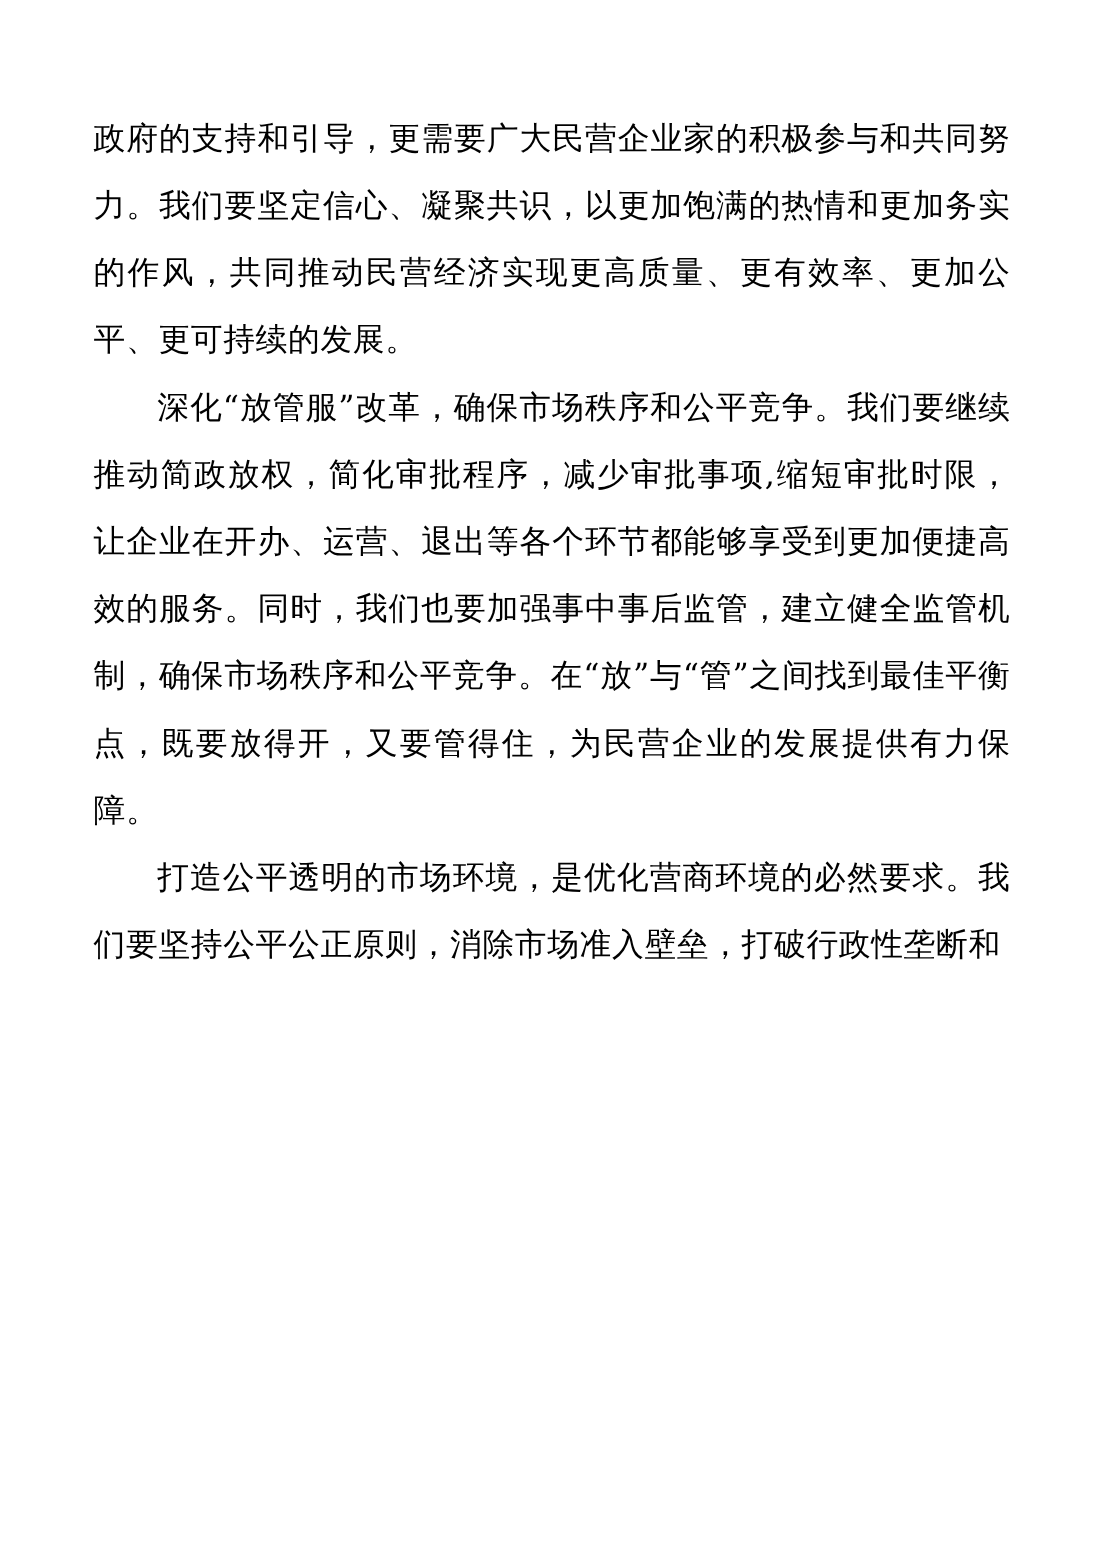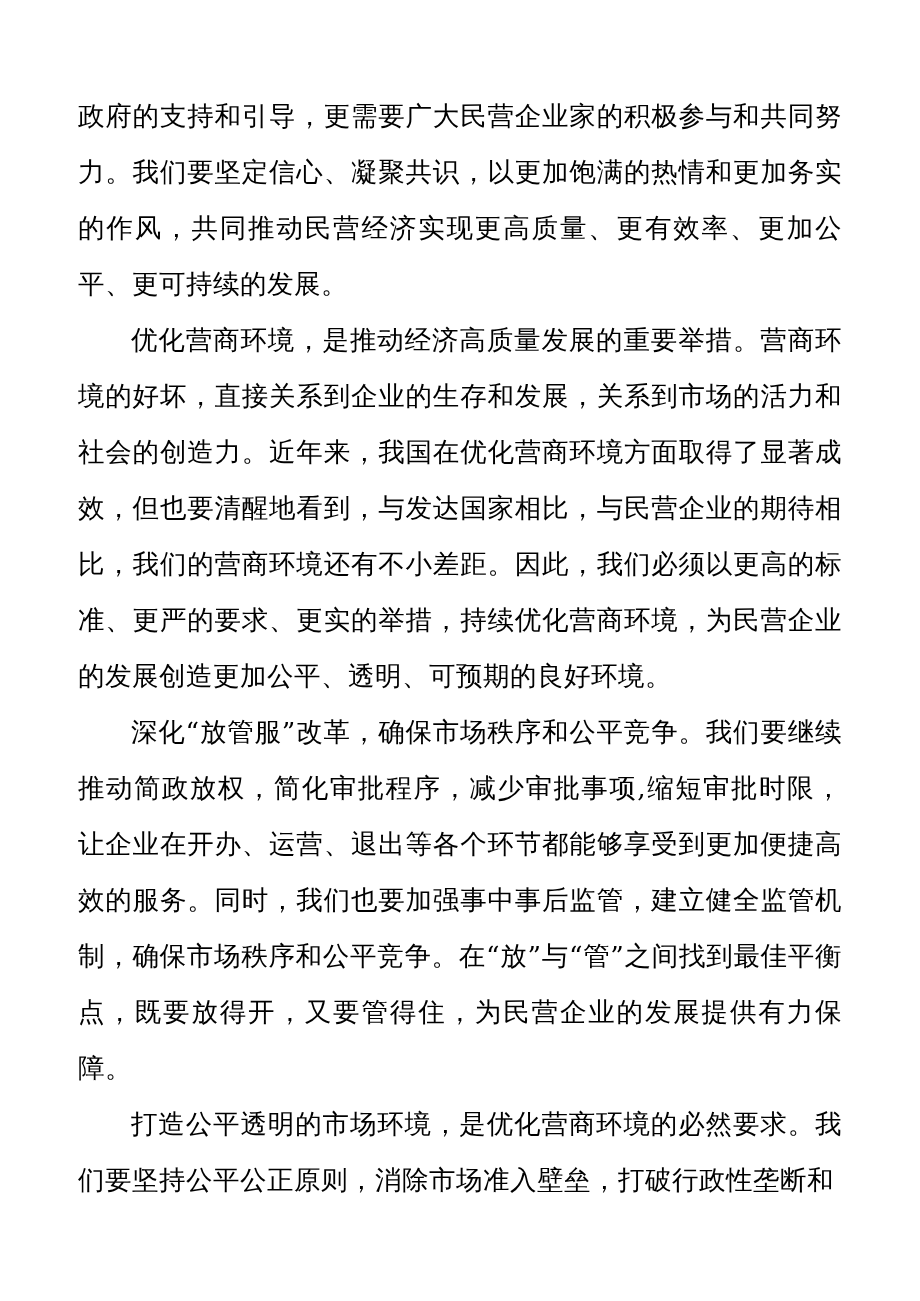--- a/index.html
+++ b/index.html
@@ -35,17 +35,16 @@
   p.para.no-indent {
     text-indent: 0;
   }
 </style>
 </head>
 <body>
 
 <div class="page">
   <div class="doc-body">
     <p class="para no-indent">政府的支持和引导，更需要广大民营企业家的积极参与和共同努力。我们要坚定信心、凝聚共识，以更加饱满的热情和更加务实的作风，共同推动民营经济实现更高质量、更有效率、更加公平、更可持续的发展。</p>
-    <p class="para">优化营商环境，是推动经济高质量发展的重要举措。营商环境的好坏，直接关系到企业的生存和发展，关系到市场的活力和社会的创造力。近年来，我国在优化营商环境方面取得了显著成效，但也要清醒地看到，与发达国家相比，与民营企业的期待相比，我们的营商环境还有不小差距。因此，我们必须以更高的标准、更严的要求、更实的举措，持续优化营商环境，为民营企业的发展创造更加公平、透明、可预期的良好环境。</p>
     <p class="para">深化“放管服”改革，确保市场秩序和公平竞争。我们要继续推动简政放权，简化审批程序，减少审批事项,缩短审批时限，让企业在开办、运营、退出等各个环节都能够享受到更加便捷高效的服务。同时，我们也要加强事中事后监管，建立健全监管机制，确保市场秩序和公平竞争。在“放”与“管”之间找到最佳平衡点，既要放得开，又要管得住，为民营企业的发展提供有力保障。</p>
     <p class="para">打造公平透明的市场环境，是优化营商环境的必然要求。我们要坚持公平公正原则，消除市场准入壁垒，打破行政性垄断和</p>
   </div>
 </div>
 
 </body></html>

